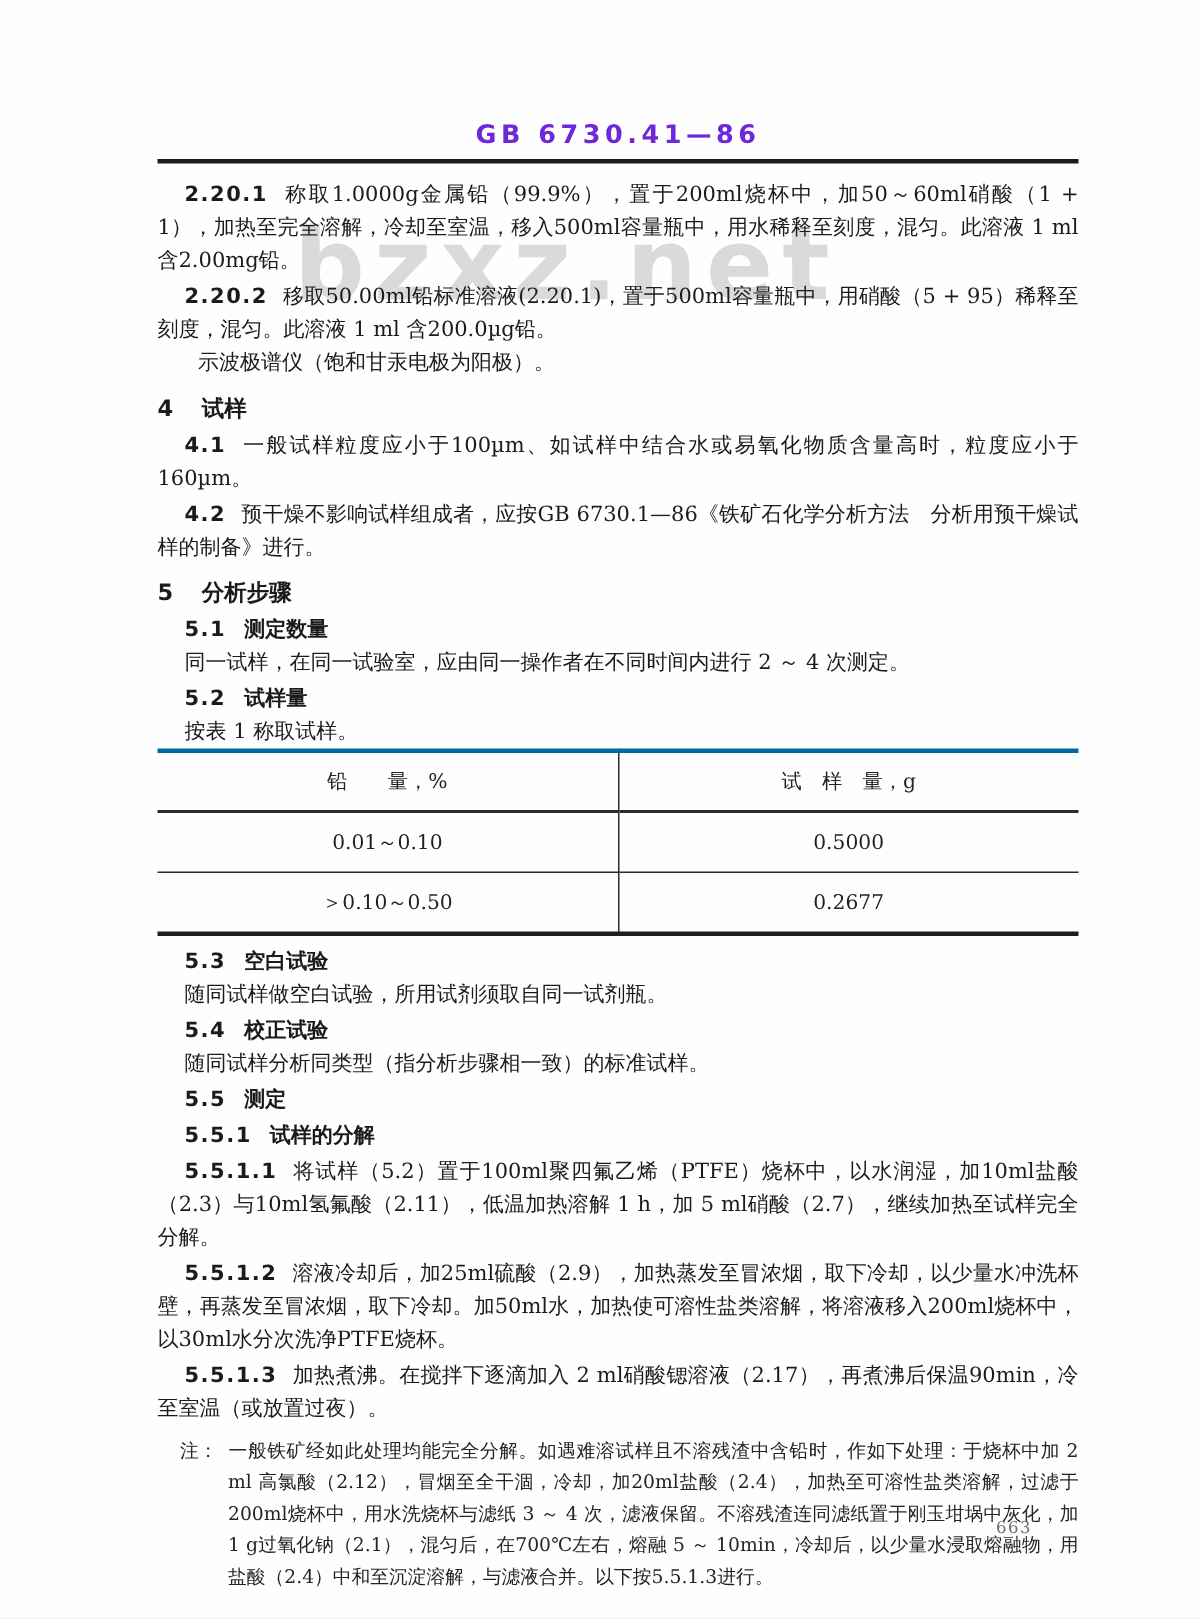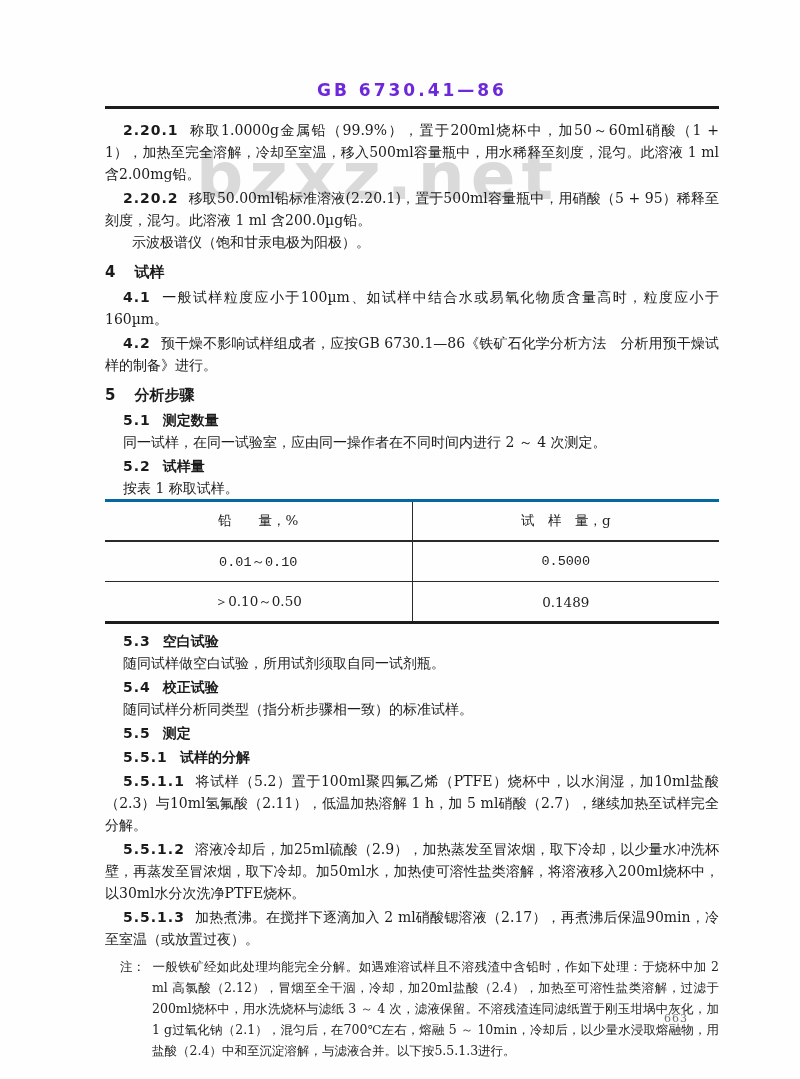--- a/index.html
+++ b/index.html
@@ -37,21 +37,21 @@
 
   .body-line { font-size:14px; line-height:22px; margin:0; text-indent:18px; }
   .apparatus { text-indent:27px; }
 
   .tbl-caption { text-align:center; font-size:14px; margin:4px 0 2px 0; letter-spacing:2px; }
   table.t1 { width:100%; border-collapse:collapse; border-top:3px solid #0369a1;
              border-bottom:3px solid #1d1d1d; margin:0 0 6px 0; }
   table.t1 th, table.t1 td { text-align:center; font-weight:normal; font-size:13.5px; color:#222; }
   table.t1 th { height:36px; border-bottom:2px solid #2a2a2a; }
   table.t1 td { height:37px; }
-  table.t1 tr.r1 td { border-bottom:1.5px solid #2a2a2a;font-family:Liberation Mono, monospace; }
+  table.t1 tr.r1 td { border-bottom:1.5px solid #2a2a2a; }
   table.t1 .c1 { width:50%; border-right:1.5px solid #2a2a2a; }
 
   .note { margin:6px 0 0 15px; padding-left:32px; font-size:12.5px; line-height:21px;
           text-align:justify; color:#242424; }
   .note .note-label { display:inline-block; width:32px; margin-left:-32px; }
 
   .page-num { position:absolute; top:1012px; right:112px; z-index:1;
               font-size:11px; letter-spacing:1px; color:#6f6f6f; }
 </style>
 </head>
@@ -92,21 +92,21 @@
           <tr>
         <th class="c1">铅　　量，%</th>
         <th>试　样　量，g</th>
       </tr>
       <tr class="r1">
         <td class="c1">0.01～0.10</td>
         <td>0.5000</td>
       </tr>
       <tr>
         <td class="c1">＞0.10～0.50</td>
-        <td>0.1489</td>
+        <td>0.2677</td>
       </tr>
     </tbody>
       </table>
 
     <div class="sub-h"><span class="num">5.3</span><span>空白试验</span></div>
     <p class="body-line">随同试样做空白试验，所用试剂须取自同一试剂瓶。</p>
 
     <div class="sub-h"><span class="num">5.4</span><span>校正试验</span></div>
     <p class="body-line">随同试样分析同类型（指分析步骤相一致）的标准试样。</p>
 

